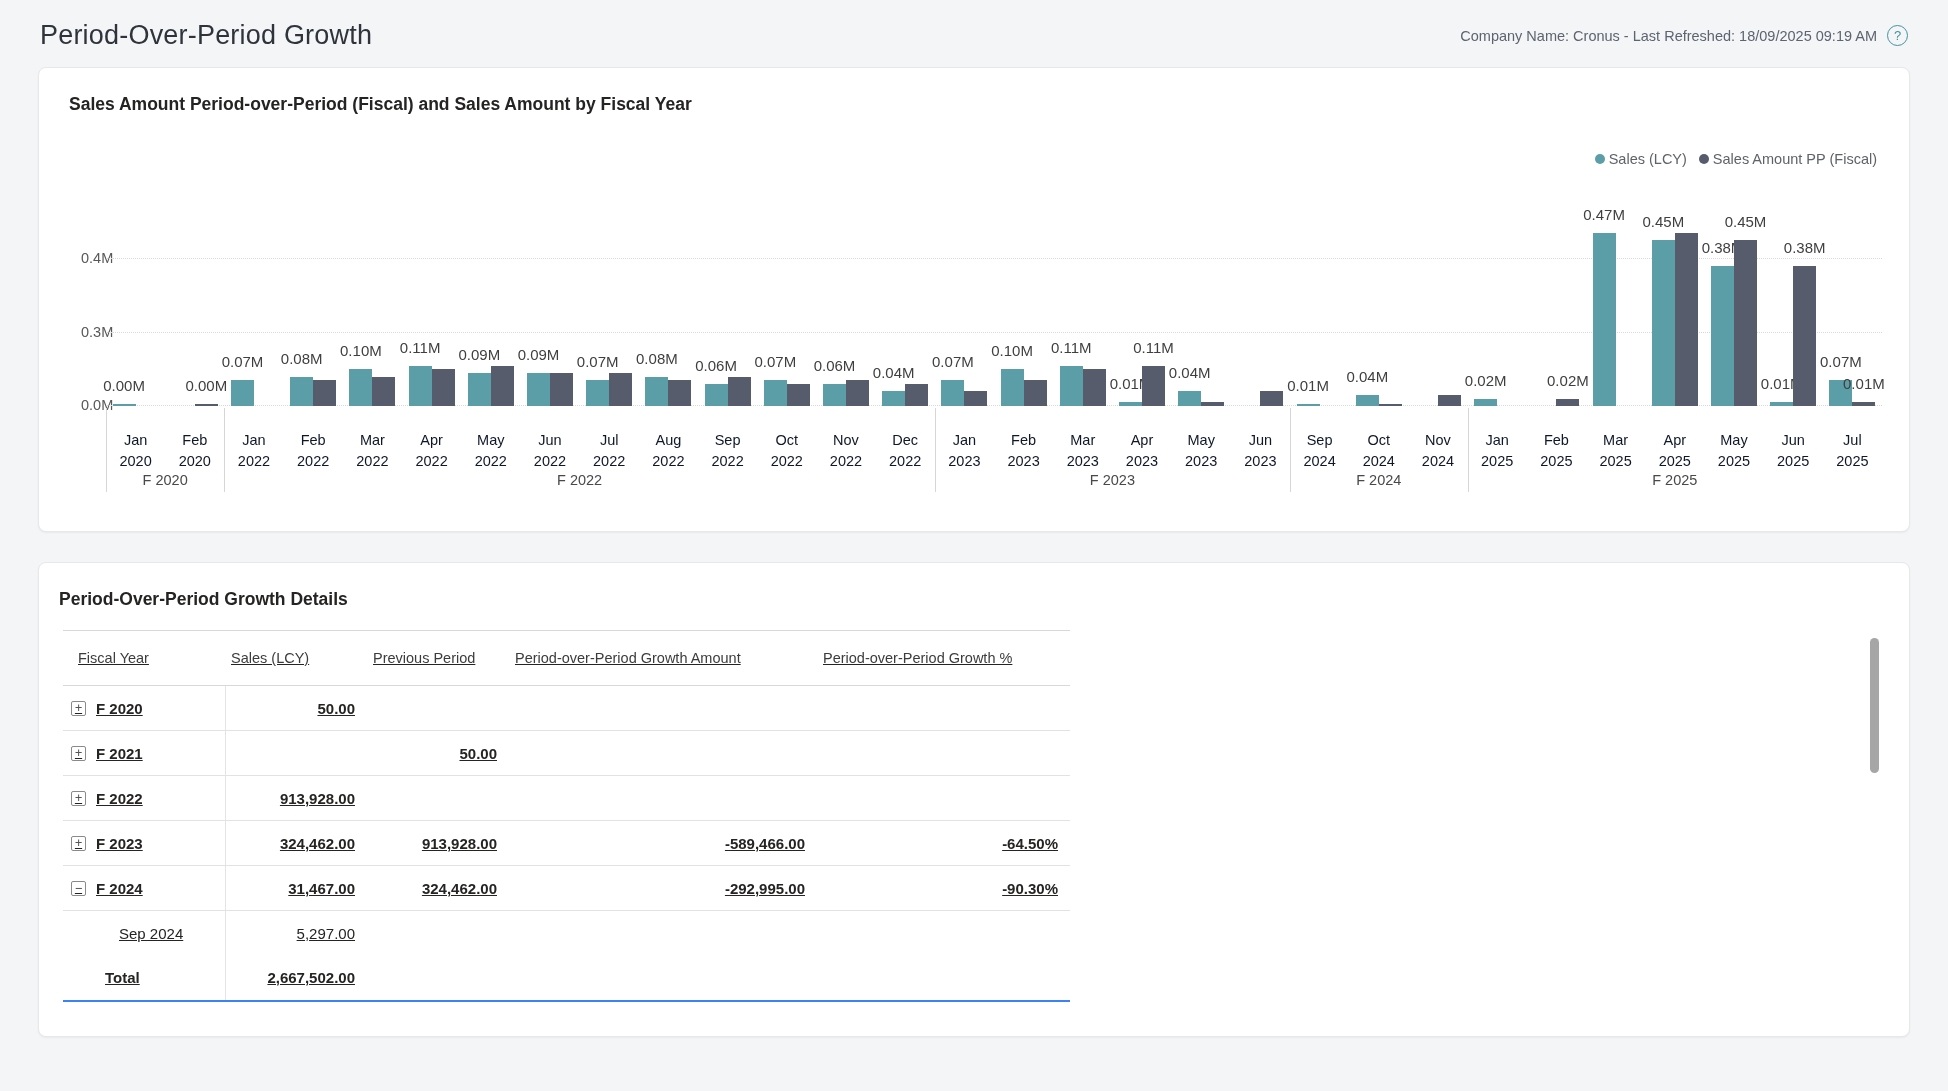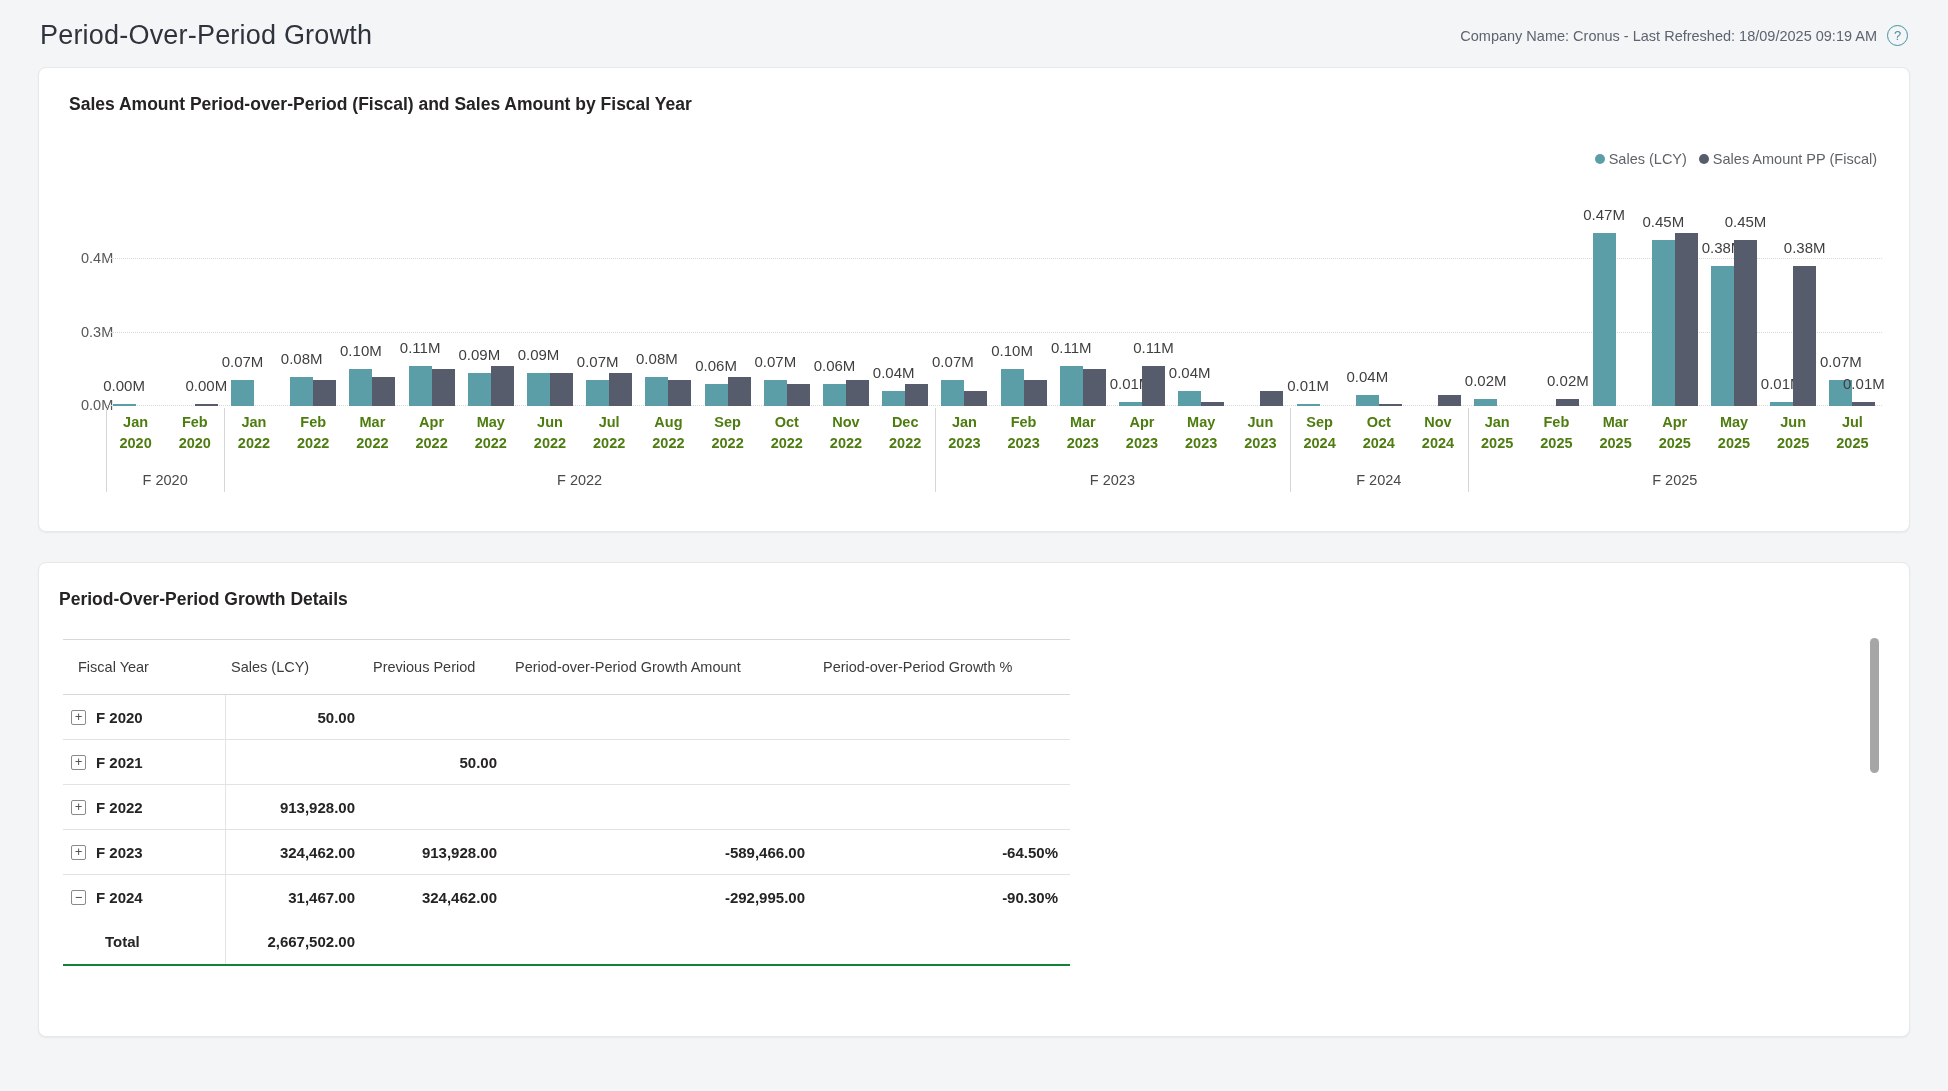--- a/index.html
+++ b/index.html
@@ -25,33 +25,33 @@
   .legend-dot { width:10px; height:10px; border-radius:50%; display:inline-block; }
 
   .ylab { position:absolute; left:12px; width:30px; height:18px; text-align:right;
           font-size:14.5px; color:#585858; }
   .plot { position:absolute; left:37px; top:0; width:1776px; height:255px; }
   .gridline { position:absolute; left:0; right:0; height:0; border-top:1px dotted #d9d9d9; }
   .bar { position:absolute; bottom:0; width:23px; }
   .blabel { position:absolute; width:62px; text-align:center; font-size:15px; color:#3f3f3f; white-space:nowrap; }
 
   .x-axis { position:absolute; left:37px; top:255px; width:1776px; height:94px; }
-  .xcell { position:absolute; top:6px; text-align:center; font-size:14.5px; color:#4d7c0f; line-height:1.45;font-weight:bold; }
+  .xcell { position:absolute; top:24px; text-align:center; font-size:14.5px; color:#0f172a; line-height:1.45; }
   .xgroup { position:absolute; top:66px; text-align:center; font-size:14.5px; color:#494949; }
   .xsep { position:absolute; top:2px; height:84px; width:0; border-left:1px solid #d6d6d6; }
 
   .card2 { margin-top:30px; height:475px; padding:26px 30px 0 20px; position:relative; }
-  table { border-collapse:collapse; margin-top:29px; margin-left:4px; table-layout:fixed; }
+  table { border-collapse:collapse; margin-top:20px; margin-left:4px; table-layout:fixed;text-decoration:underline; }
   th { font-weight:400; font-size:14.5px; color:#3c3c3c; text-align:left; height:55px;
        border-top:1px solid #d8d8d8; border-bottom:1px solid #d8d8d8; padding-left:6px; }
   th.first { padding-left:15px; }
   td { height:45px; font-size:15px; }
   td.num { text-align:right; padding-right:12px; }
   tr.sep td { border-top:1px solid #e2e2e2; }
-  tr.last td { border-bottom:2px solid #15803d; }
+  tr.last td { border-bottom:2px solid #3b82f6; }
   td.rowhead { border-right:1px solid #e4e4e4; }
   .rh-inner { display:flex; align-items:center; gap:10px; padding-left:8px; }
   .expander { width:15px; height:15px; border:1px solid #8a8a8a; border-radius:2px; color:#555;
               font-size:12px; line-height:13px; text-align:center; cursor:pointer; flex:0 0 auto;
               font-family:"DejaVu Sans Mono", monospace; }
   .bold { font-weight:700; }
   .indent1 { padding-left:48px; }
   .indent2 { padding-left:34px; }
 
   .scroll-thumb { position:absolute; right:30px; top:75px; width:9px; height:135px;
@@ -375,20 +375,31 @@
             <div class="rh-inner">
               <div class="expander">−</div>
               <div class="bold">F 2024</div>
             </div>
           </td>
           <td class="num bold">31,467.00</td>
           <td class="num bold">324,462.00</td>
           <td class="num bold">-292,995.00</td>
           <td class="num bold">-90.30%</td>
         </tr>
+        <tr class="sep">
+          <td class="rowhead">
+            <div class="rh-inner">
+              <div class="indent1">Sep 2024</div>
+            </div>
+          </td>
+          <td class="num">5,297.00</td>
+          <td class="num"></td>
+          <td class="num"></td>
+          <td class="num"></td>
+        </tr>
         <tr class=" last">
           <td class="rowhead">
             <div class="rh-inner">
               <div class="bold indent2">Total</div>
             </div>
           </td>
           <td class="num bold">2,667,502.00</td>
           <td class="num bold"></td>
           <td class="num bold"></td>
           <td class="num bold"></td>

